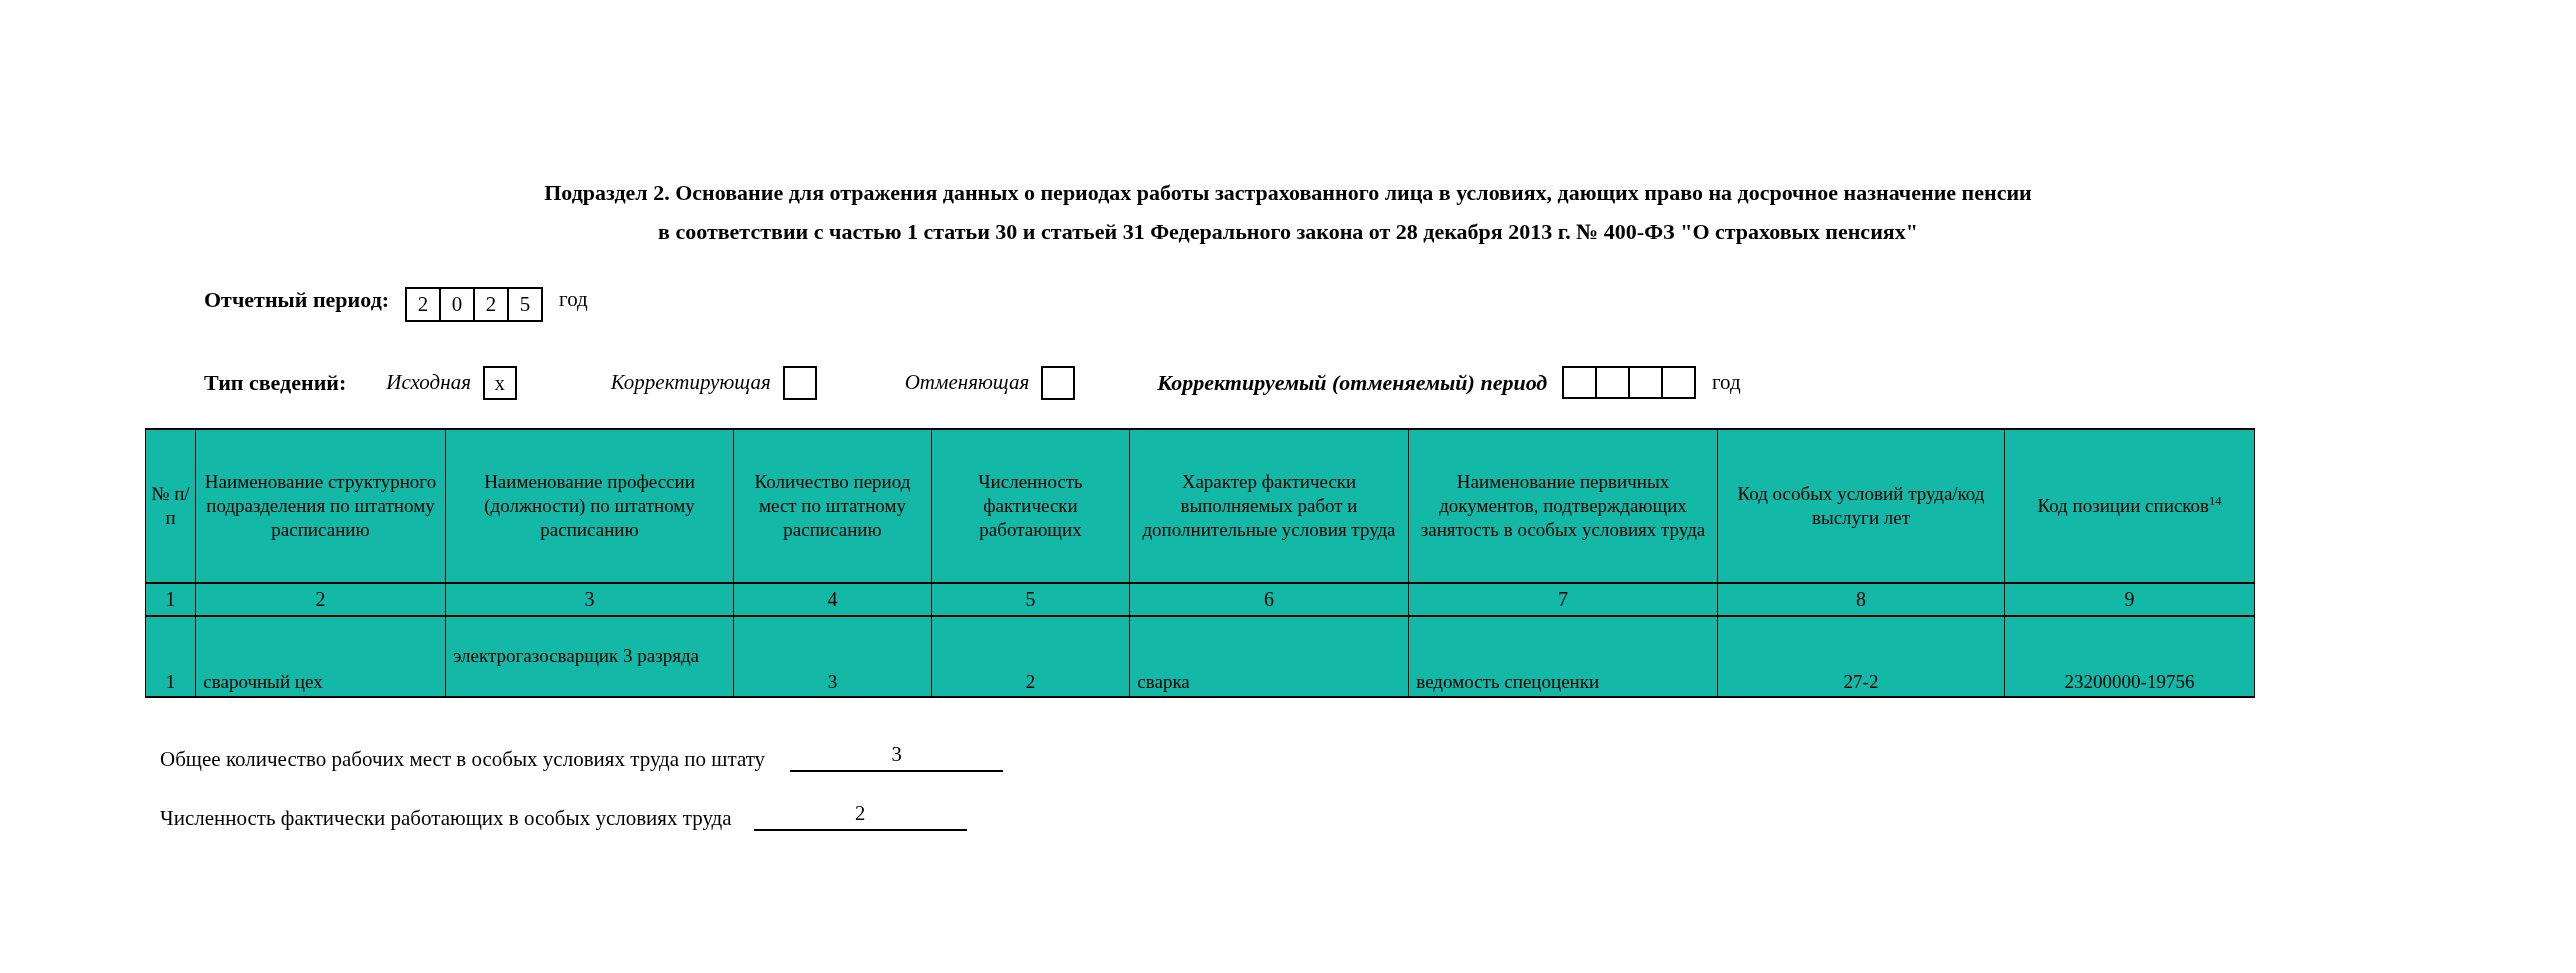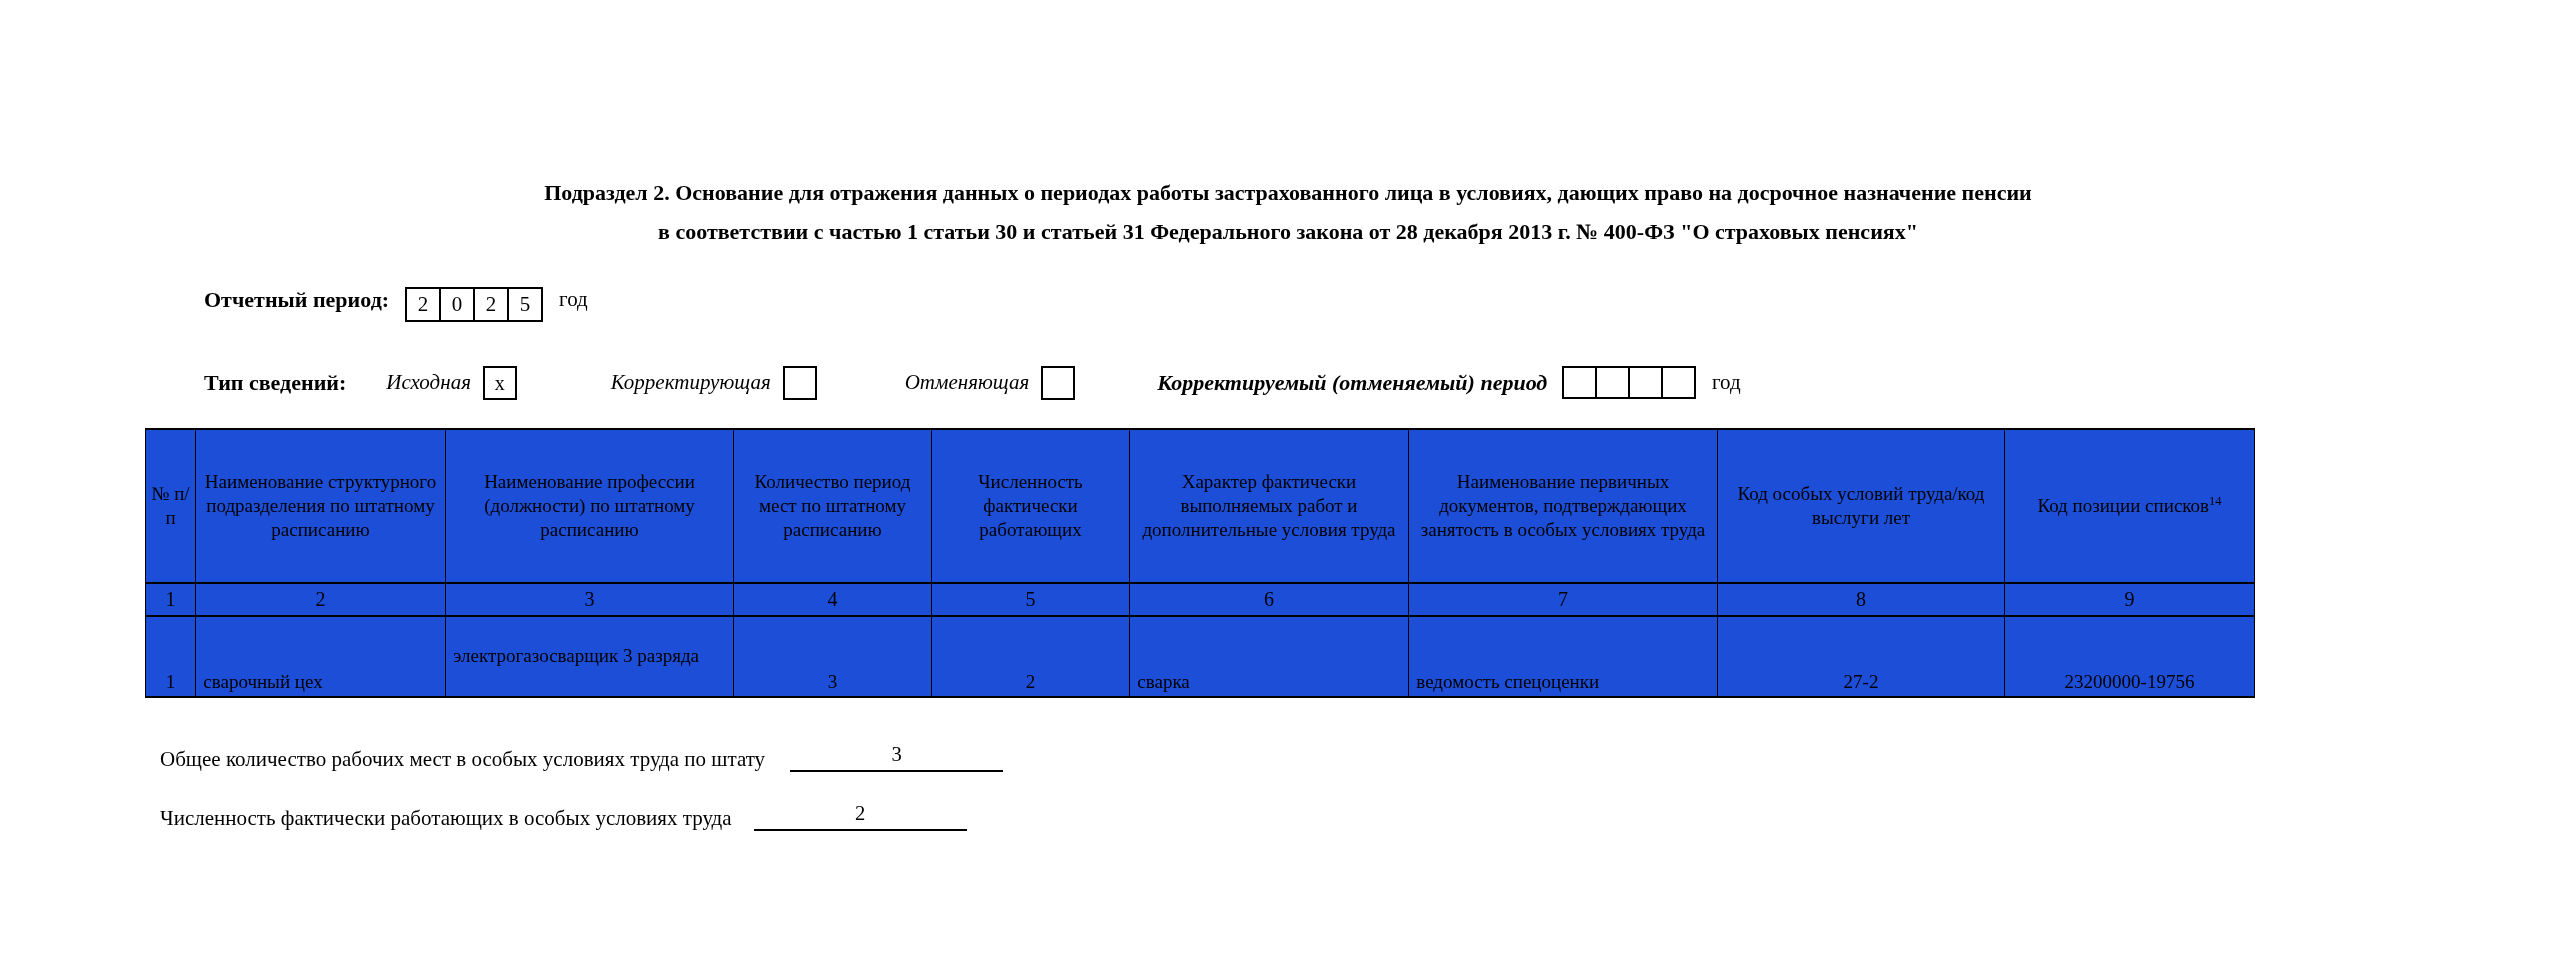--- a/index.html
+++ b/index.html
@@ -126,21 +126,21 @@
   }
   .empty-year-boxes .digit-cell:last-child { border-right: none; }
 
   
   .main-table {
     position: absolute;
     left: 145px;
     top: 428px;
     border-collapse: collapse;
     table-layout: fixed;
-    background: #1d4ed8;
+    background: #14b8a6;
   }
   .main-table td, .main-table th {
     border: 1.5px solid #000;
     padding: 0;
     vertical-align: middle;
     font-weight: normal;
   }
   .main-table thead td {
     border-top: 2.9px solid #000;
     border-bottom: 2.2px solid #000;

